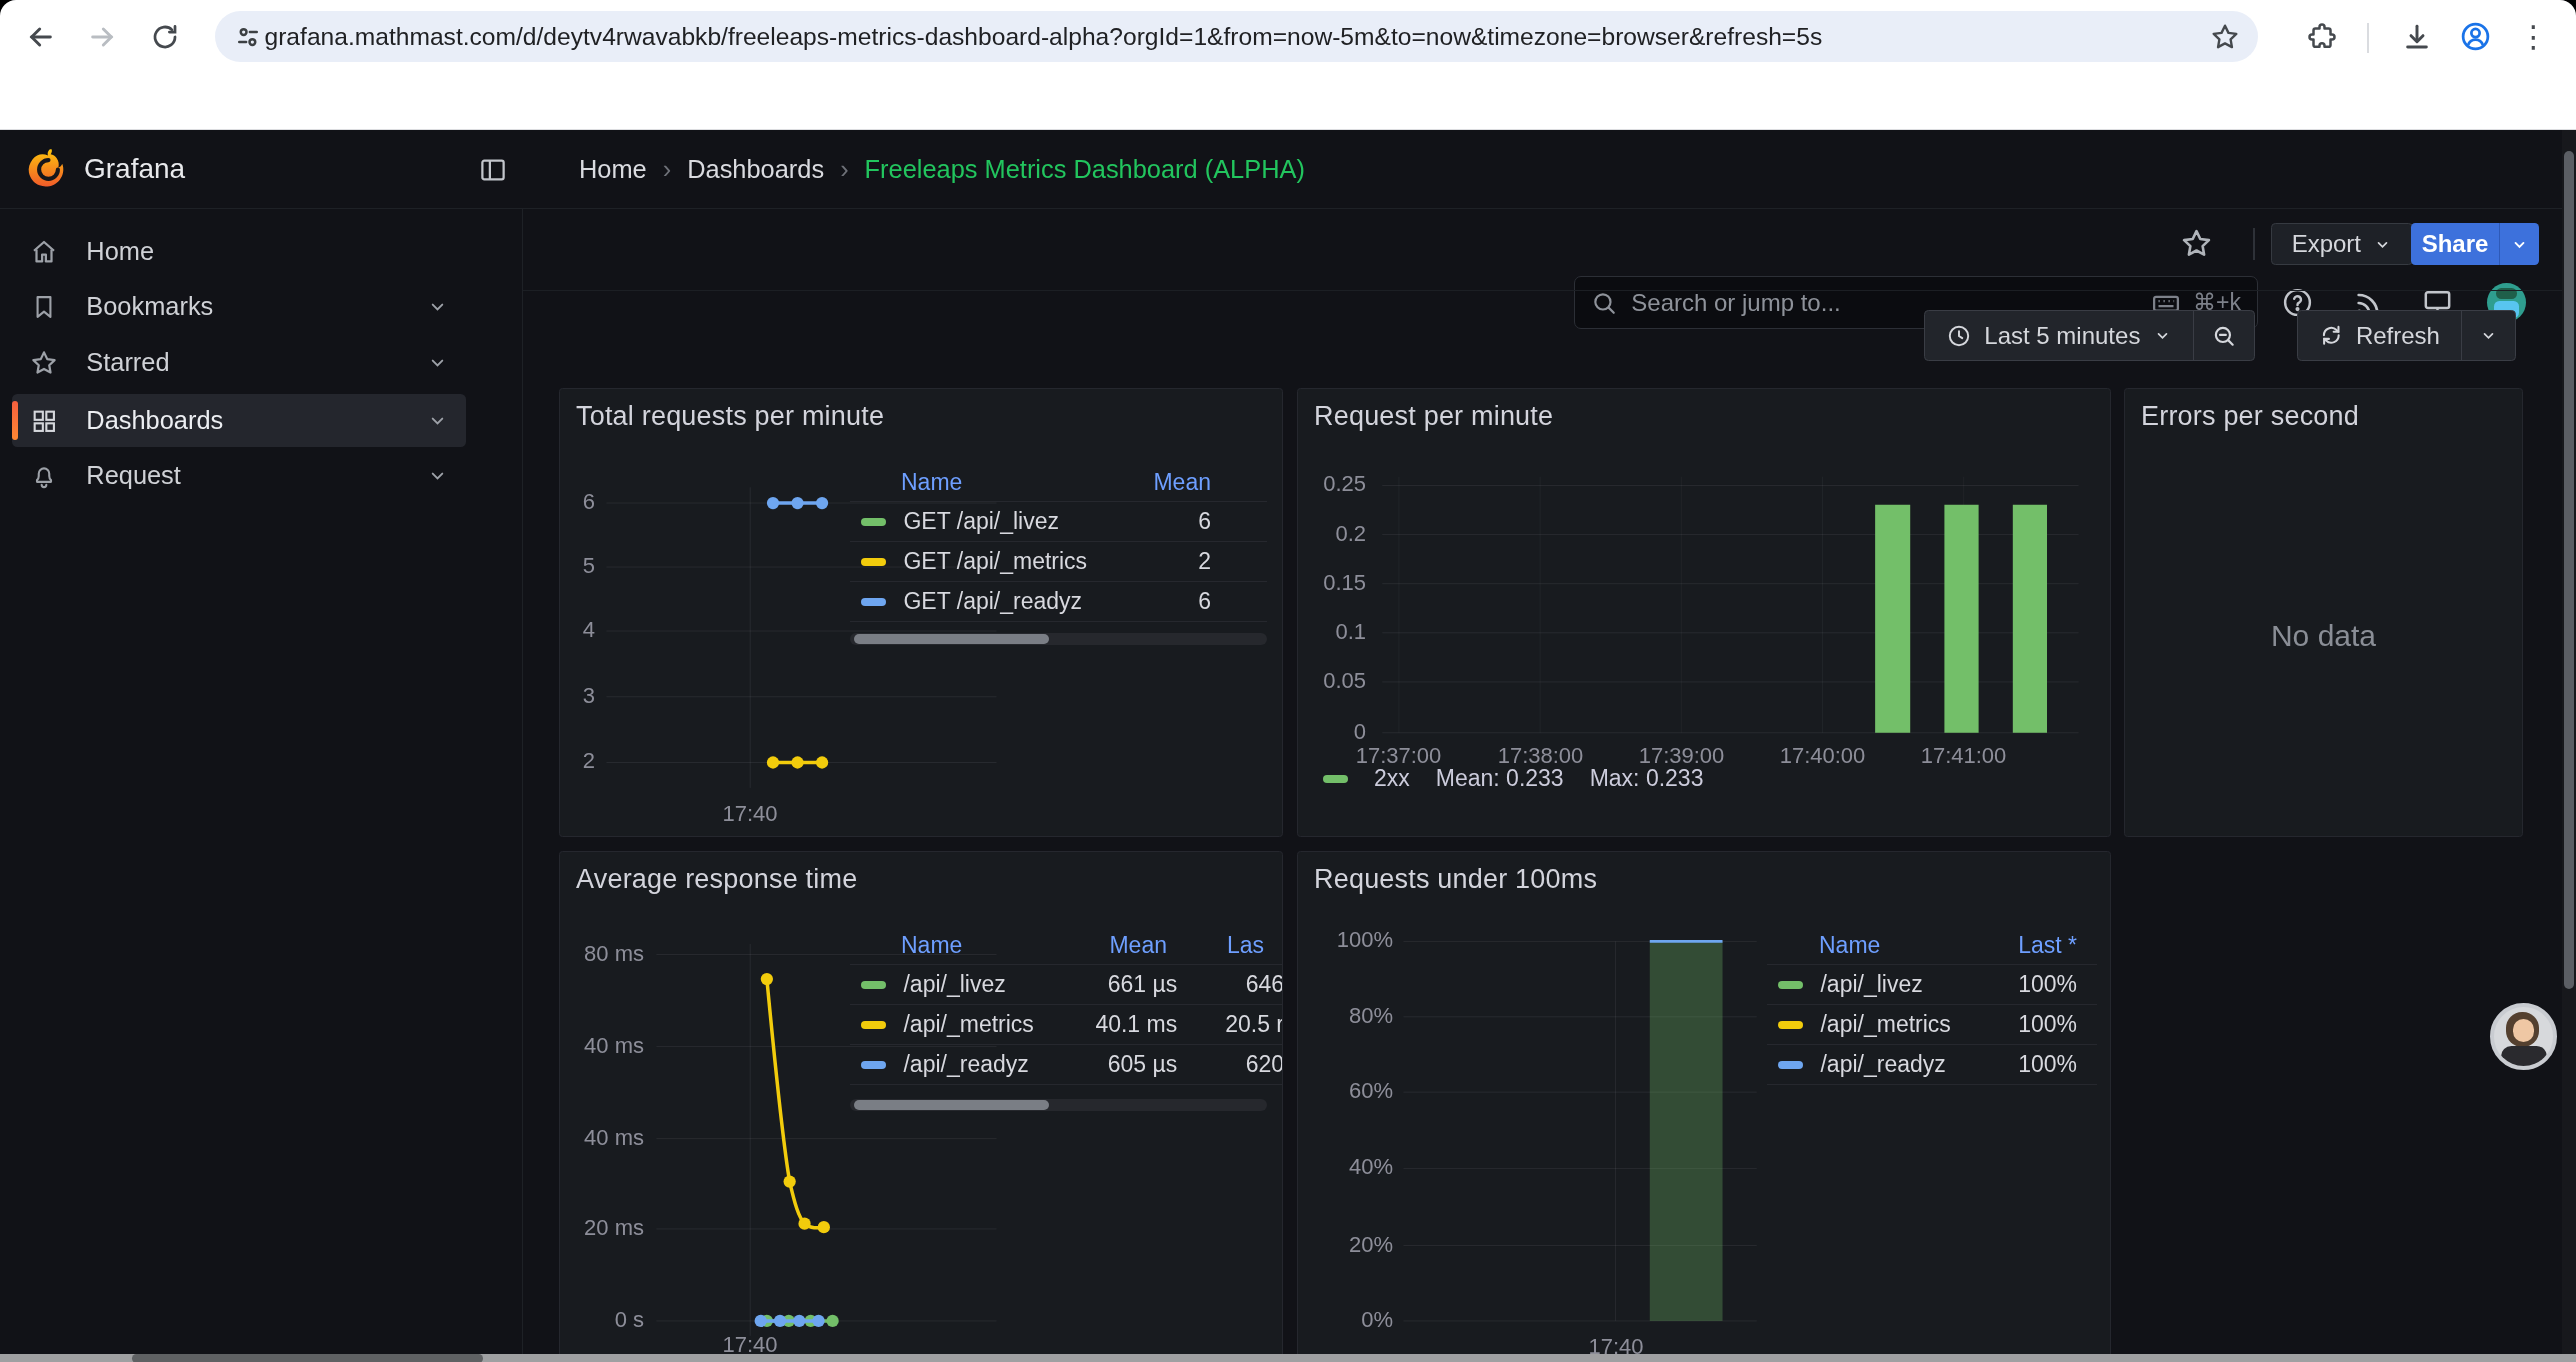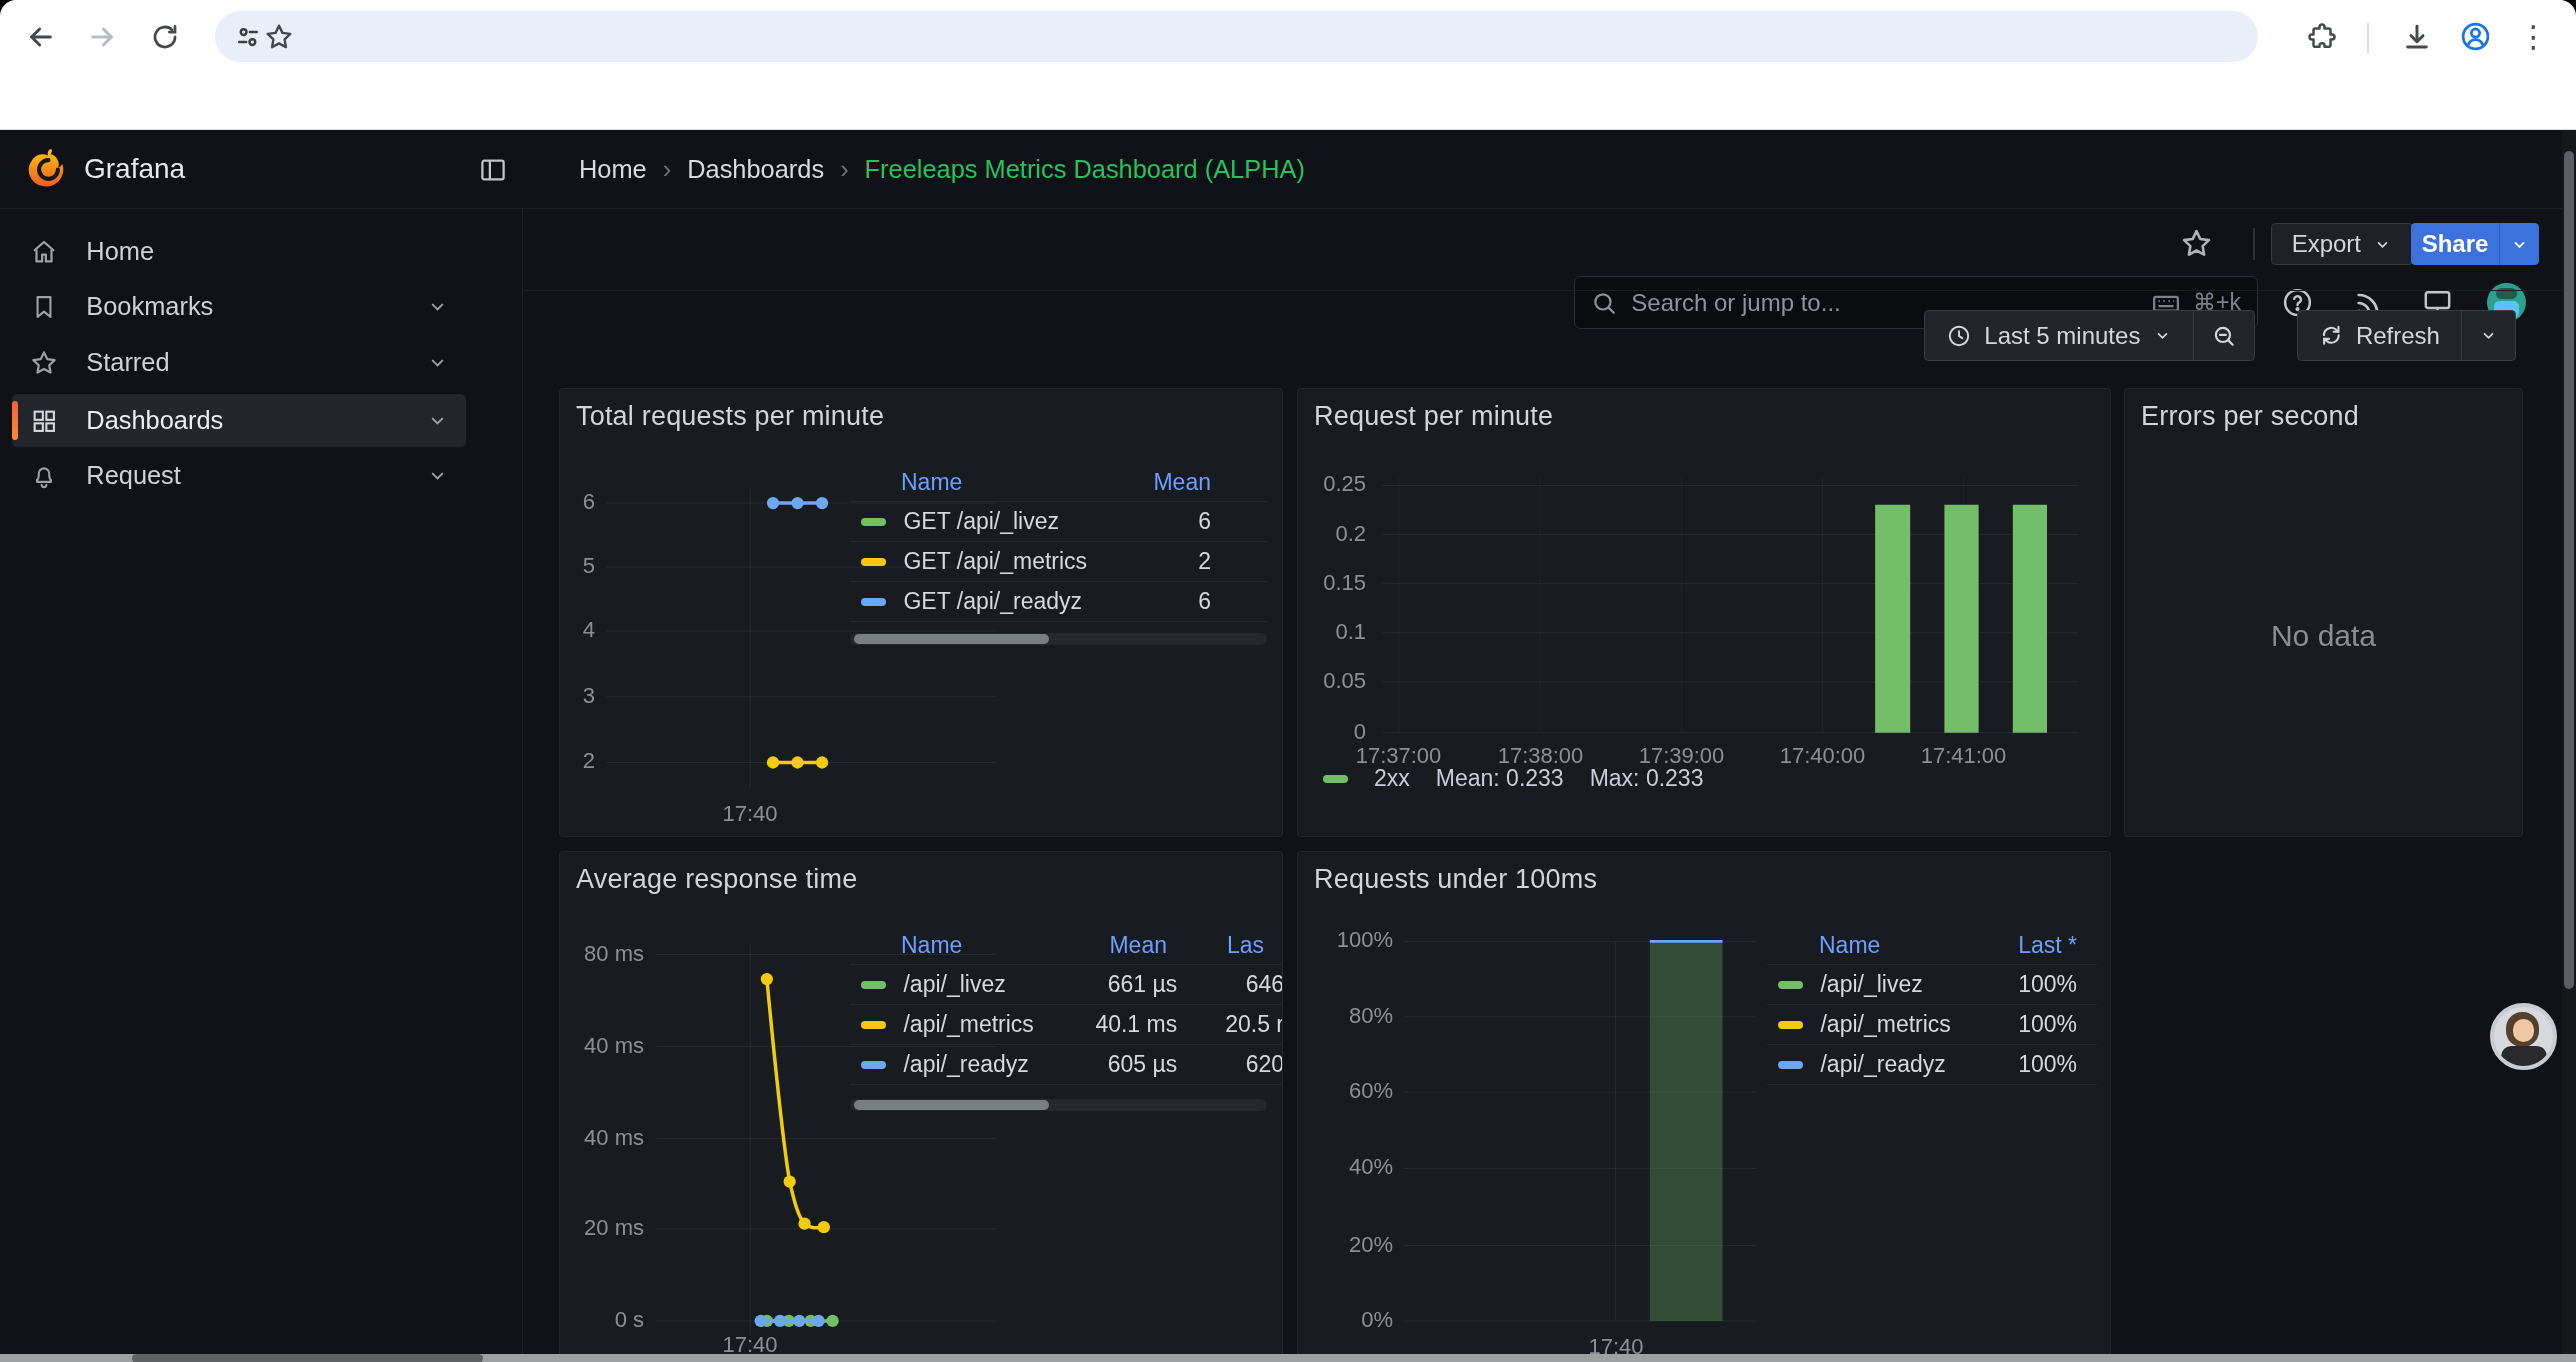--- a/index.html
+++ b/index.html
@@ -80,20 +80,21 @@
     </div>
     <div class="omnibox">
       <span class="ico">
         <svg width="30" height="30" viewBox="0 0 24 24" fill="none" stroke="#3c4043" stroke-width="2">
             <circle cx="8.5" cy="8" r="2.3"></circle>
             <path d="M13.5 8H19" stroke-linecap="round"></path>
             <path d="M5 16h5.5" stroke-linecap="round"></path>
             <circle cx="15.5" cy="16" r="2.3"></circle>
           </svg>
       </span>
+      <input spellcheck="false" value="grafana.mathmast.com/d/deytv4rwavabkb/freeleaps-metrics-dashboard-alpha?orgId=1&amp;from=now-5m&amp;to=now&amp;timezone=browser&amp;refresh=5s" style="">
       <span class="ico">
         <svg width="32" height="32" viewBox="0 0 24 24" fill="none" stroke="#45494e" stroke-width="1.8" stroke-linejoin="round">
             <path d="M12 3.5l2.6 5.4 5.9.8-4.3 4.1 1 5.8-5.2-2.8-5.2 2.8 1-5.8-4.3-4.1 5.9-.8z"></path>
           </svg>
       </span>
     </div>
     <div class="tbtn" style="left:2297px;">
       <svg width="30" height="30" viewBox="0 0 24 24" fill="none" stroke="#45494e" stroke-width="2" stroke-linejoin="round">
           <path d="M10 4a2 2 0 0 1 4 0v1.2h3.3a1.5 1.5 0 0 1 1.5 1.5V10H20a2 2 0 0 1 0 4h-1.2v4.3a1.5 1.5 0 0 1-1.5 1.5H14V19a2 2 0 0 0-4 0v.8H6.7a1.5 1.5 0 0 1-1.5-1.5V14H4a2 2 0 0 1 0-4h1.2V6.7a1.5 1.5 0 0 1 1.5-1.5H10z"></path>
         </svg>

